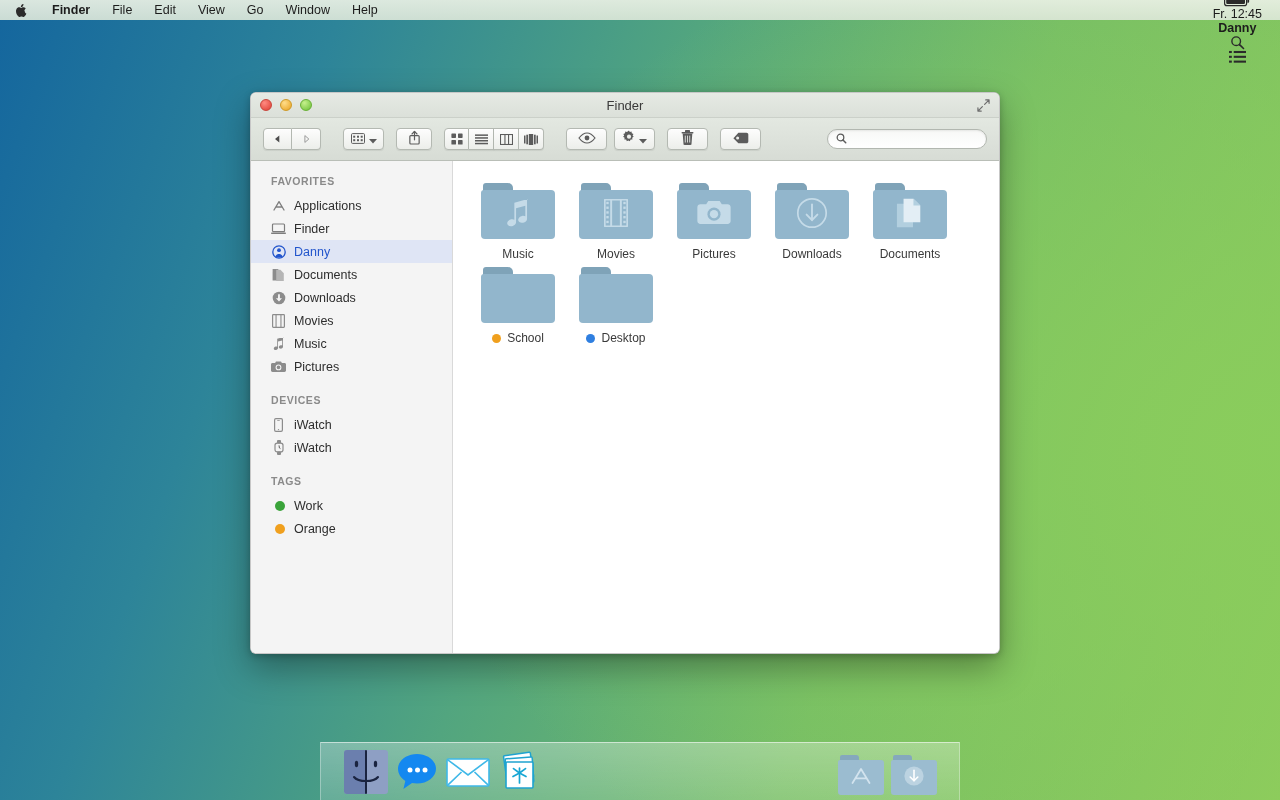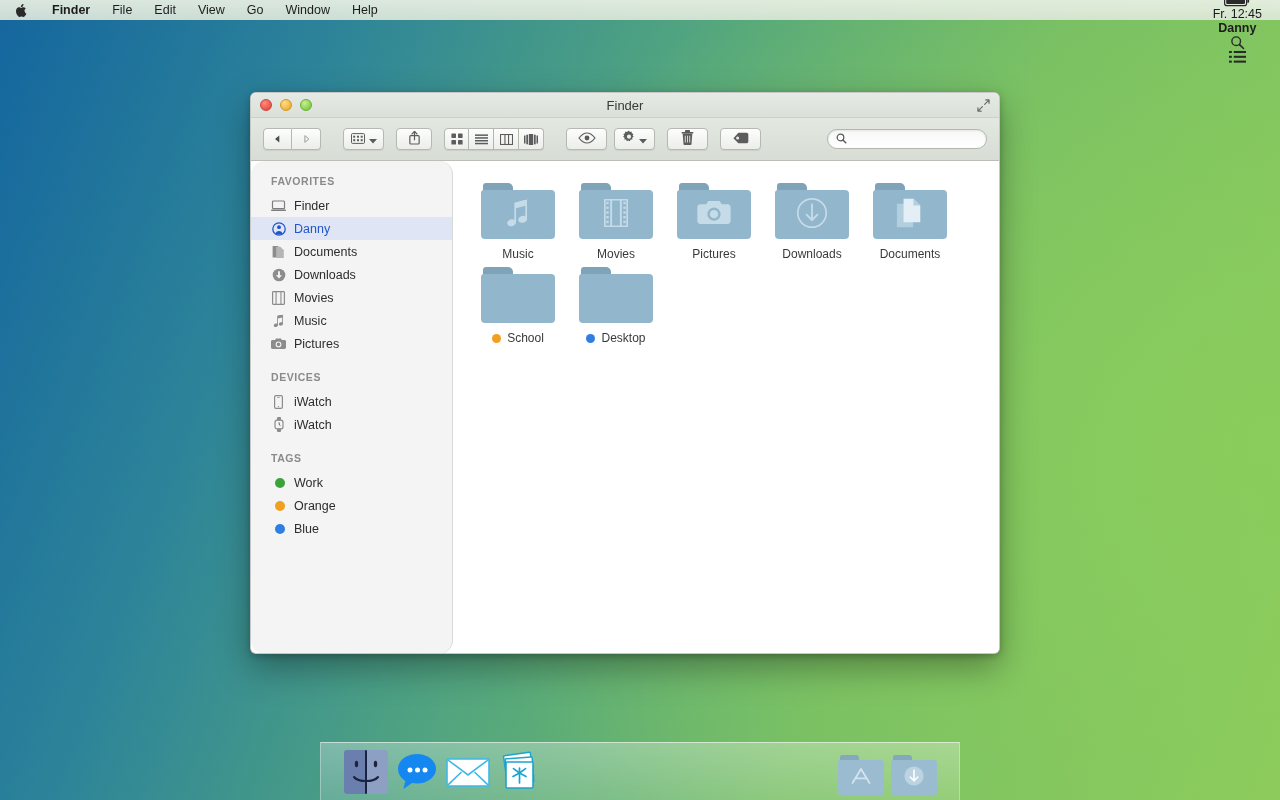--- a/index.html
+++ b/index.html
@@ -101,21 +101,21 @@
     font-size: 11.5px; width: 100%; color: #333;
     font-family: "Liberation Sans", sans-serif;
   }
 
   #window-body { display: flex; height: 493px; }
 
   
   #sidebar {
     width: 202px; background: #f4f4f4;
     border-right: 1px solid #d9d9d9;
-    padding-top: 14px; overflow: hidden; border-radius: 14px;
+    padding-top: 14px; overflow: hidden;
   }
   .sb-header {
     font-size: 10.5px; font-weight: bold; color: #8a8a8a;
     letter-spacing: 0.55px; padding: 0 0 7px 20px; text-transform: uppercase;
   }
   .sb-section { margin-bottom: 16px; }
   .sb-item {
     height: 23px; display: flex; align-items: center; gap: 8px;
     padding-left: 20px; font-size: 12.5px; color: #2d2d2d;
   }
@@ -403,20 +403,28 @@
       </div>
     </div>
 
     <div id="window-body">
 
       <div id="sidebar">
 
         <div class="sb-section">
           <div class="sb-header">FAVORITES</div>
 
+          <div class="sb-item">
+            <span class="sb-icon">
+              <svg width="14" height="14" viewBox="0 0 14 14">
+                  <path fill="none" stroke="#7d7d7d" stroke-width="1.3" stroke-linecap="round" stroke-linejoin="round" d="M2 11L7 2.6 12 11M4.2 8h5.6"></path>
+                </svg>
+            </span>
+            <span>Applications</span>
+          </div>
 
           <div class="sb-item">
             <span class="sb-icon">
               <svg width="15" height="12" viewBox="0 0 15 12">
                 <rect x="1.5" y="1" width="12" height="7.6" rx="0.9" fill="none" stroke="#7d7d7d" stroke-width="1.2"></rect>
                 <rect x="0" y="9.4" width="15" height="1.5" rx="0.7" fill="#7d7d7d"></rect>
               </svg>
             </span>
             <span>Finder</span>
           </div>
@@ -522,26 +530,20 @@
             <span>Work</span>
           </div>
 
           <div class="sb-item">
             <span class="sb-icon">
               <span class="tag-dot dot-offset" style="background:#f0a01e"></span>
             </span>
             <span>Orange</span>
           </div>
 
-          <div class="sb-item">
-            <span class="sb-icon">
-              <span class="tag-dot dot-offset" style="background:#2f7fe0"></span>
-            </span>
-            <span>Blue</span>
-          </div>
         </div>
       </div>
 
       <div id="content">
         <div class="file-grid">
 
           <div class="file-cell">
             <div class="folder">
               <div class="tab"></div>
               <div class="body">

